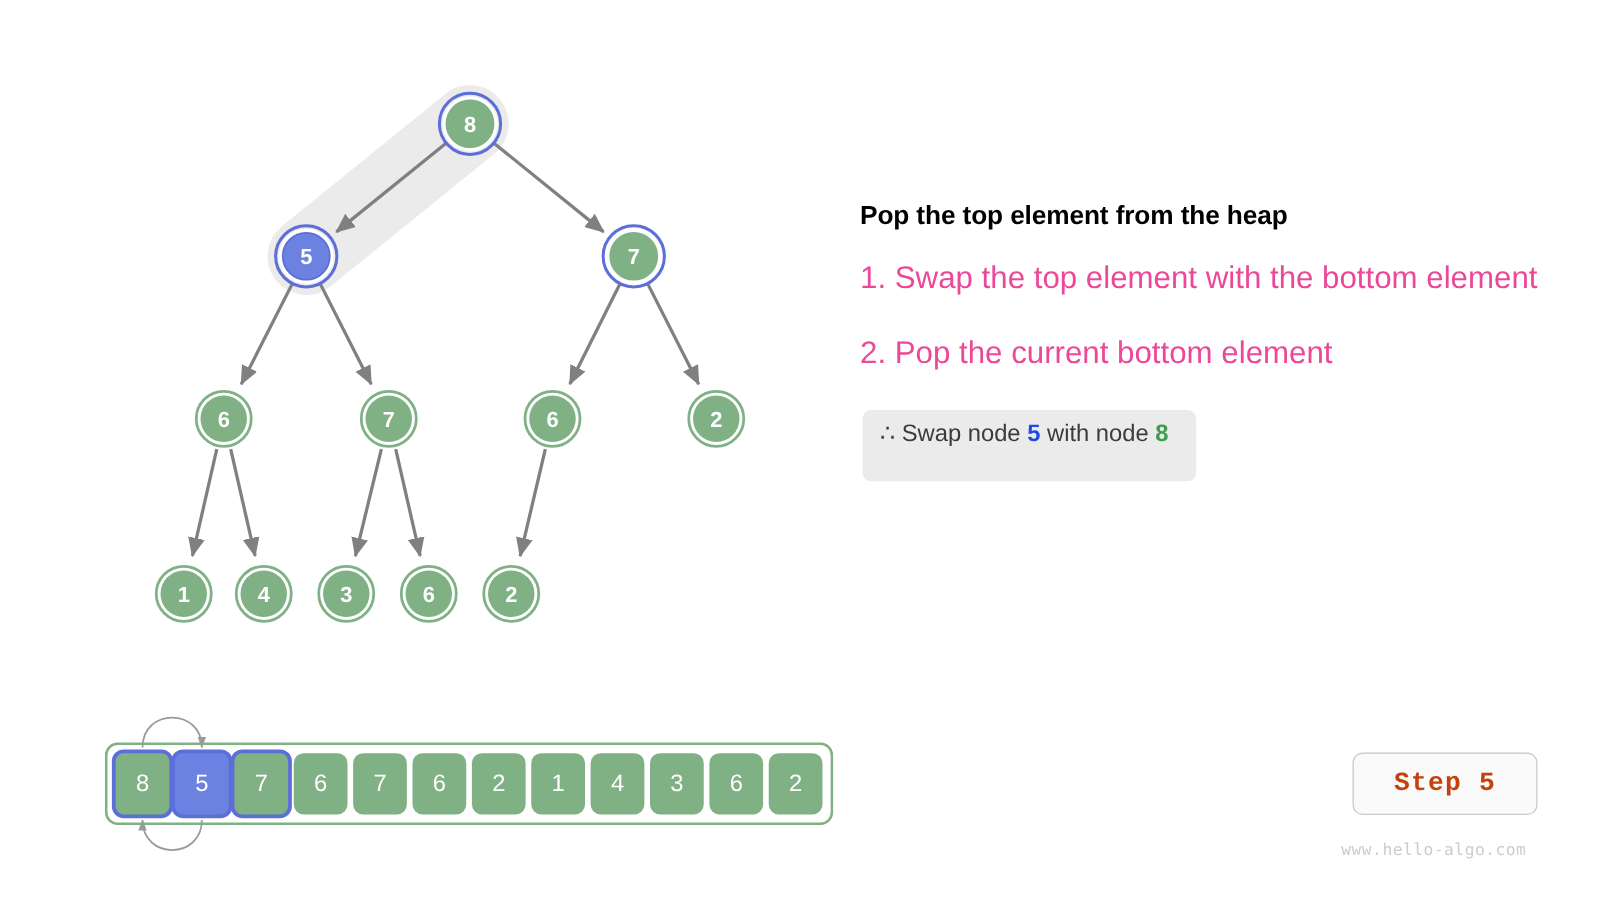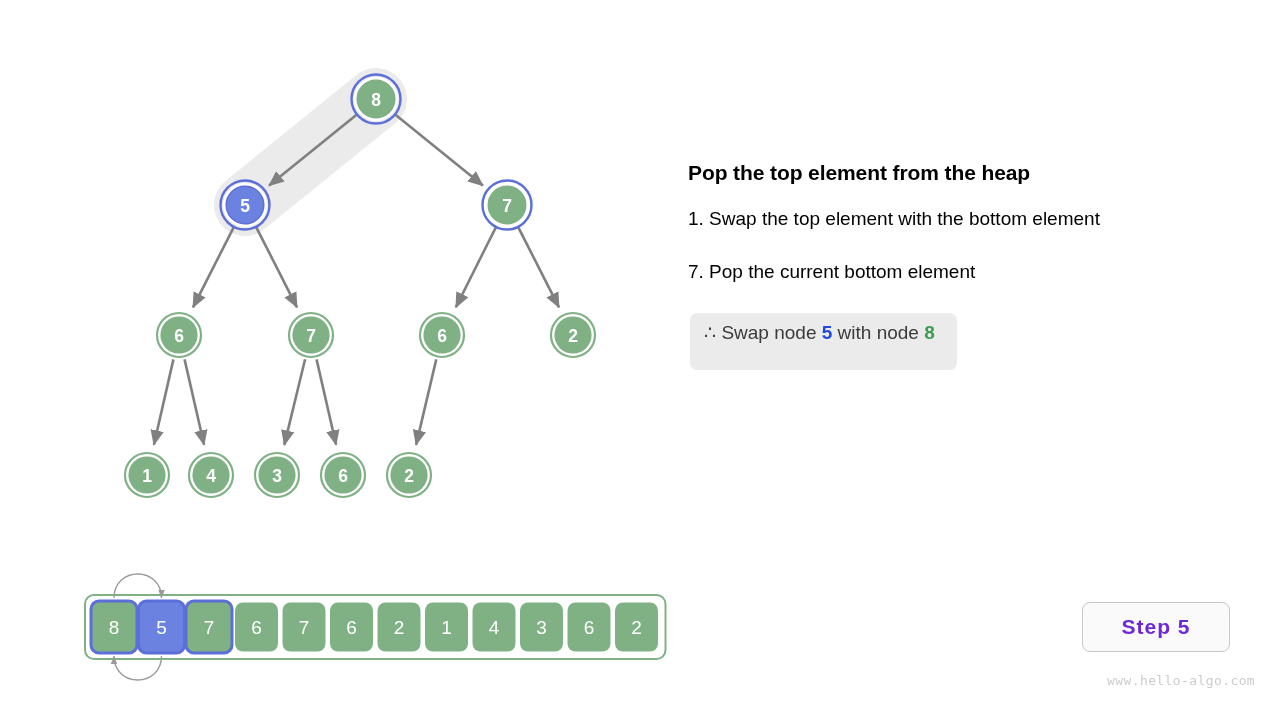--- a/index.html
+++ b/index.html
@@ -34,22 +34,22 @@
   }
   .panel-title {
     font-size: 21px;
     font-weight: bold;
     color: #000000;
     letter-spacing: -0.1px;
     margin: 0 0 22px 0;
     line-height: 1.2;
   }
   .step-line {
-    font-size: 19px;
-    color: #000000;
+    font-size: 25px;
+    color: #ec4899;
     margin: 11px 0 29px 0;
     line-height: 1.25;
     white-space: nowrap;
   }
   .reason-line {
     font-size: 19px;
     color: #3b3b3b;
     margin: 0 0 8px 0;
     padding-left: 20px;
     line-height: 1.3;
@@ -78,38 +78,37 @@
     left: 1082px;
     top: 602px;
     width: 148px;
     height: 50px;
     border: 1px solid #c8c8c8;
     border-radius: 8px;
     background: #fafafa;
     display: flex;
     align-items: center;
     justify-content: center;
-    font-family: Liberation Sans, sans-serif;
+    font-family: Liberation Mono, monospace;
     font-size: 21px;
     font-weight: bold;
-    color: #6d28d9;
+    color: #c2410c;
     letter-spacing: 1px;
     box-sizing: border-box;
   }
 
   
   .watermark {
     position: absolute;
     left: 1073px;
     top: 673px;
     font-family: "DejaVu Sans Mono", monospace;
     font-size: 13px;
     color: #cccccc;
     letter-spacing: 0.4px;
-    margin-left: 34px;
   }
 </style>
 </head>
 <body>
 
 <svg id="diagram-svg" viewBox="0 0 680 720">
   <defs>
     <marker id="arrowhead" markerWidth="7" markerHeight="7" refX="5.6" refY="3.1" orient="auto" markerUnits="strokeWidth">
       <path d="M0,0.5 L6,3.1 L0,5.7 z" fill="#808080"></path>
     </marker>
@@ -257,21 +256,21 @@
       <path d="M 114 598 C 114 566, 161.5 566, 161.5 598" fill="none" stroke="#9a9a9a" stroke-width="1.4" marker-end="url(#arrowhead-thin)"></path>
       <path d="M 161.5 656 C 161.5 688, 114 688, 114 656" fill="none" stroke="#9a9a9a" stroke-width="1.4" marker-end="url(#arrowhead-thin)"></path>
     </g>
 </svg>
 
 <div class="panel">
 
   <h1 class="panel-title">Pop the top element from the heap</h1>
 
   <p class="step-line">1. Swap the top element with the bottom element</p>
-  <p class="step-line">7. Pop the current bottom element</p>
+  <p class="step-line">2. Pop the current bottom element</p>
 
 
   <div class="conclusion-wrap">
     <span class="conclusion-line">
       <span class="sym">∴</span>
       <span>Swap node </span><span class="v-blue">5</span><span> with node </span><span class="v-green">8</span>
     </span>
   </div>
 </div>
 

